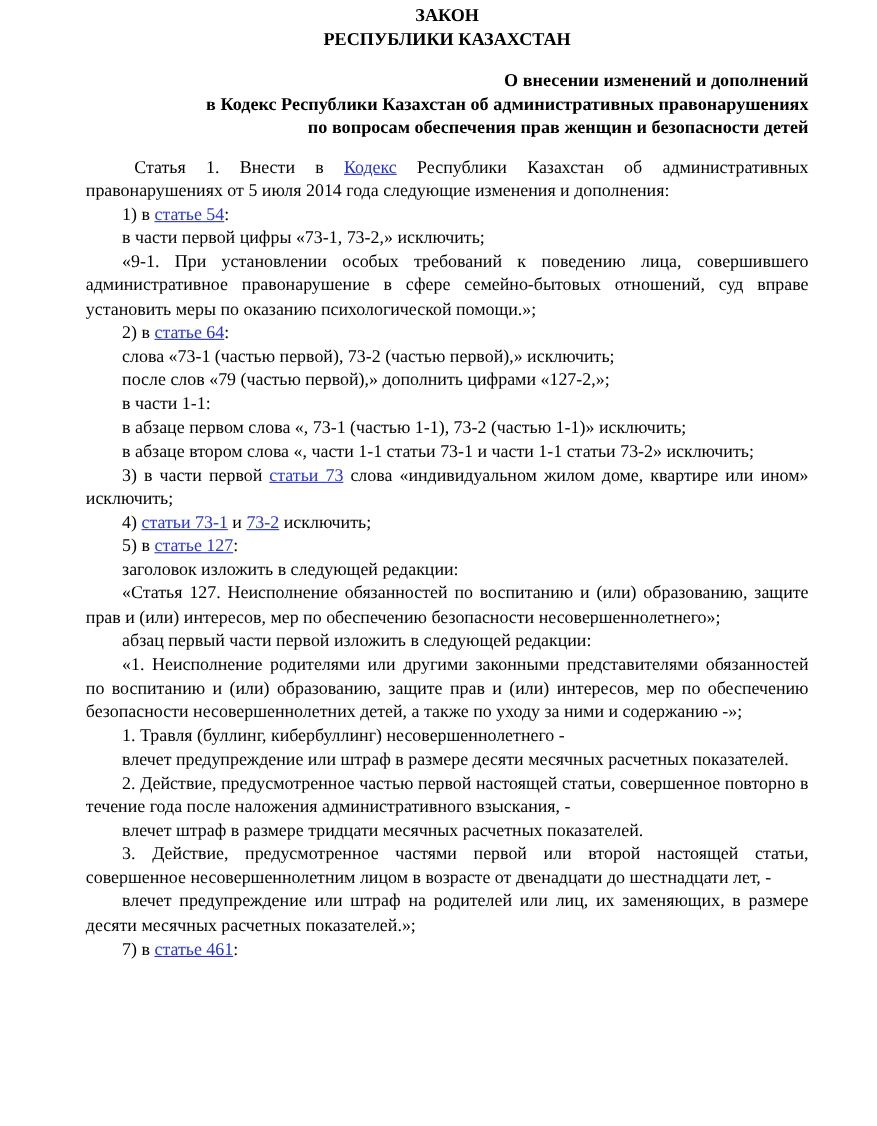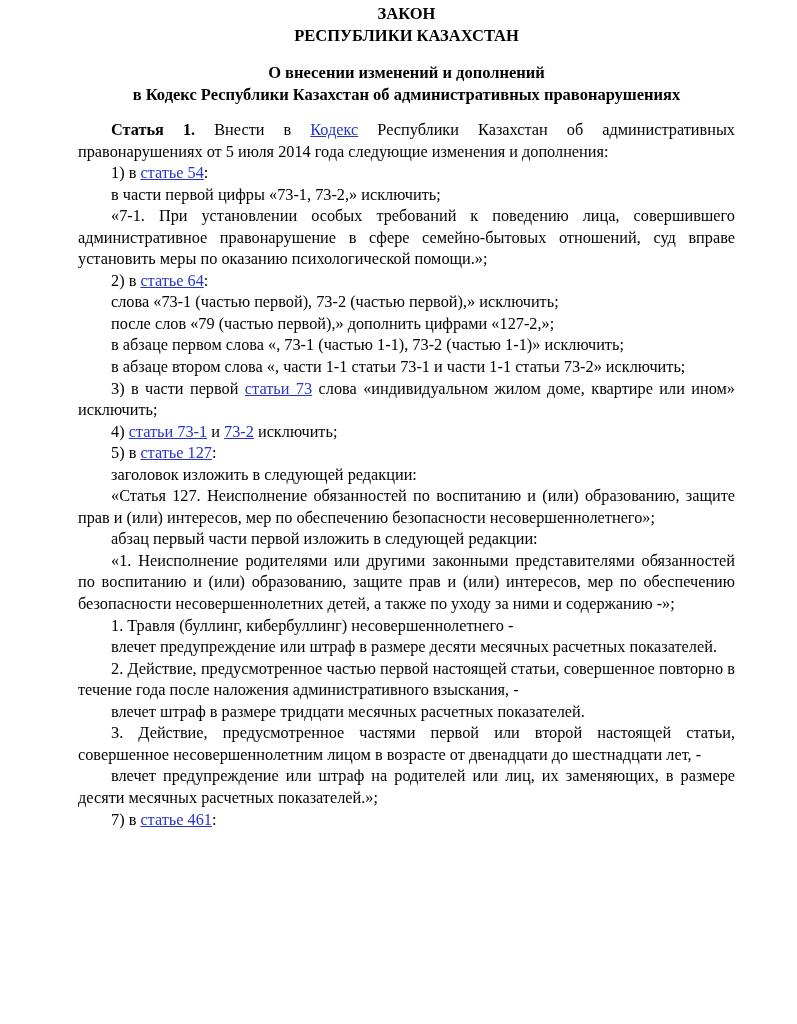--- a/index.html
+++ b/index.html
@@ -23,68 +23,71 @@
     background: #ffffff;
   }
   .title-block {
     text-align: center;
     font-weight: bold;
     font-size: 16.5px;
     line-height: 21.5px;
     margin-bottom: 16px;
   }
   .subtitle-block {
-    text-align: center;
+    text-align: right;
     font-weight: bold;
     font-size: 16.5px;
     line-height: 21.5px;
     margin-bottom: 14px;
   }
   .doc-body {
     font-size: 16.3px;
     line-height: 21.55px;
     text-align: justify;
   }
   .doc-body p.para {
     margin: 0;
     padding: 0;
     text-indent: 33px;
   }
   .doc-body .bold {
-    font-weight: bold;
+    font-weight: normal;
+    margin-left: 11px;
   }
   a.doc-link {
     color: var(--link-color, #2634c9);
     text-decoration: underline;
     cursor: pointer;
   }
 </style>
 </head>
 <body>
 
 <div class="page">
 
   <div class="title-block">
     <div>ЗАКОН</div>
     <div>РЕСПУБЛИКИ КАЗАХСТАН</div>
   </div>
 
   <div class="subtitle-block">
     <div>О внесении изменений и дополнений</div>
     <div>в Кодекс Республики Казахстан об административных правонарушениях</div>
+    <div>по вопросам обеспечения прав женщин и безопасности детей</div>
   </div>
 
   <div class="doc-body" id="doc-body">
       <p class="para"><span class="bold">Статья 1.</span><span> Внести в </span><a class="doc-link" href="#">Кодекс</a><span> Республики Казахстан об административных правонарушениях от 5 июля 2014 года следующие изменения и дополнения:</span></p>
       <p class="para"><span>1) в </span><a class="doc-link" href="#">статье 54</a><span>:</span></p>
       <p class="para"><span>в части первой цифры «73-1, 73-2,» исключить;</span></p>
-      <p class="para"><span>«7-1. При установлении особых требований к поведению лица, совершившего административное правонарушение в сфере семейно-бытовых отношений, суд вправе установить меры по оказанию психологической помощи.»;</span></p>
+      <p class="para"><span>«9-1. При установлении особых требований к поведению лица, совершившего административное правонарушение в сфере семейно-бытовых отношений, суд вправе установить меры по оказанию психологической помощи.»;</span></p>
       <p class="para"><span>2) в </span><a class="doc-link" href="#">статье 64</a><span>:</span></p>
       <p class="para"><span>слова «73-1 (частью первой), 73-2 (частью первой),» исключить;</span></p>
       <p class="para"><span>после слов «79 (частью первой),» дополнить цифрами «127-2,»;</span></p>
+      <p class="para"><span>в части 1-1:</span></p>
       <p class="para"><span>в абзаце первом слова «, 73-1 (частью 1-1), 73-2 (частью 1-1)» исключить;</span></p>
       <p class="para"><span>в абзаце втором слова «, части 1-1 статьи 73-1 и части 1-1 статьи 73-2» исключить;</span></p>
       <p class="para"><span>3) в части первой </span><a class="doc-link" href="#">статьи 73</a><span> слова «индивидуальном жилом доме, квартире или ином» исключить;</span></p>
       <p class="para"><span>4) </span><a class="doc-link" href="#">статьи 73-1</a><span> и </span><a class="doc-link" href="#">73-2</a><span> исключить;</span></p>
       <p class="para"><span>5) в </span><a class="doc-link" href="#">статье 127</a><span>:</span></p>
       <p class="para"><span>заголовок изложить в следующей редакции:</span></p>
       <p class="para"><span>«Статья 127. Неисполнение обязанностей по воспитанию и (или) образованию, защите прав и (или) интересов, мер по обеспечению безопасности несовершеннолетнего»;</span></p>
       <p class="para"><span>абзац первый части первой изложить в следующей редакции:</span></p>
       <p class="para"><span>«1. Неисполнение родителями или другими законными представителями обязанностей по воспитанию и (или) образованию, защите прав и (или) интересов, мер по обеспечению безопасности несовершеннолетних детей, а также по уходу за ними и содержанию -»;</span></p>
       <p class="para"><span>1. Травля (буллинг, кибербуллинг) несовершеннолетнего -</span></p>

